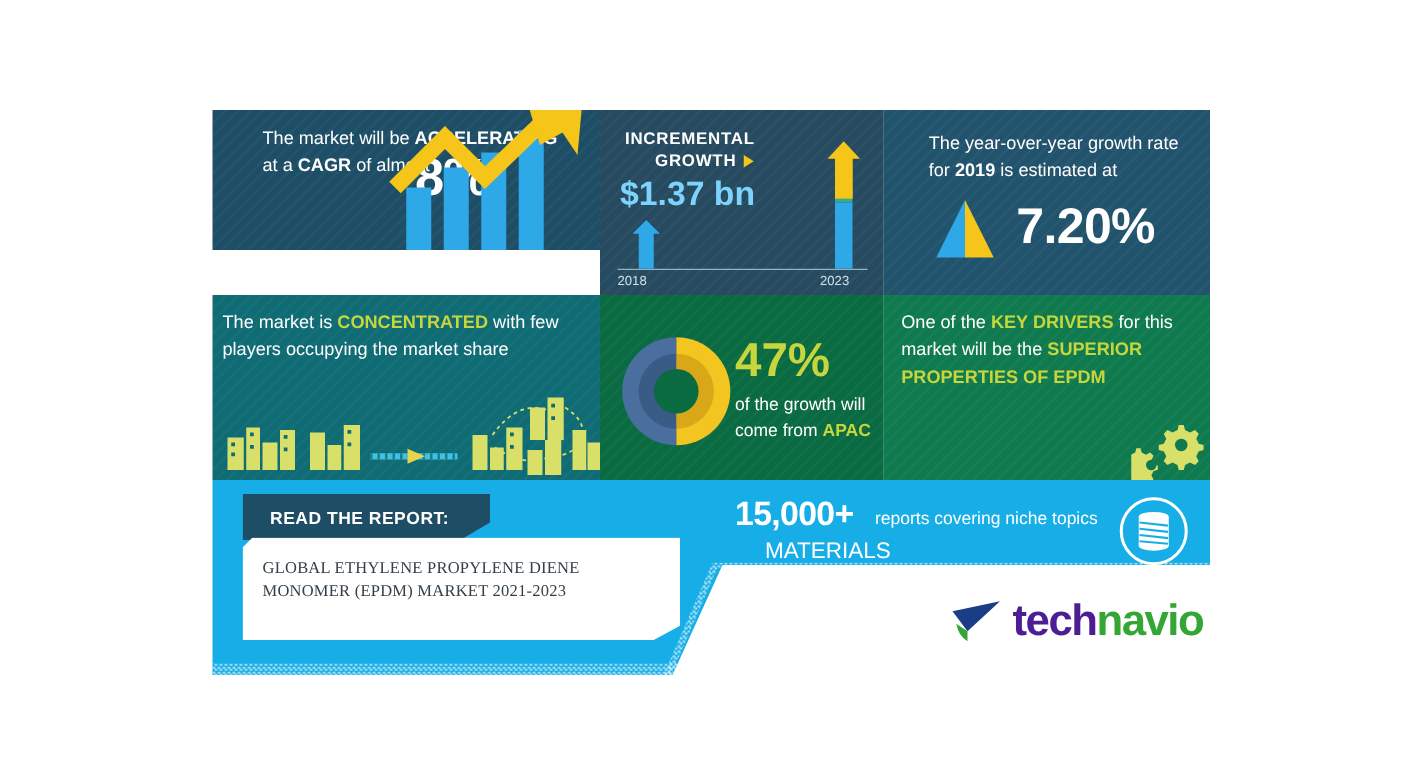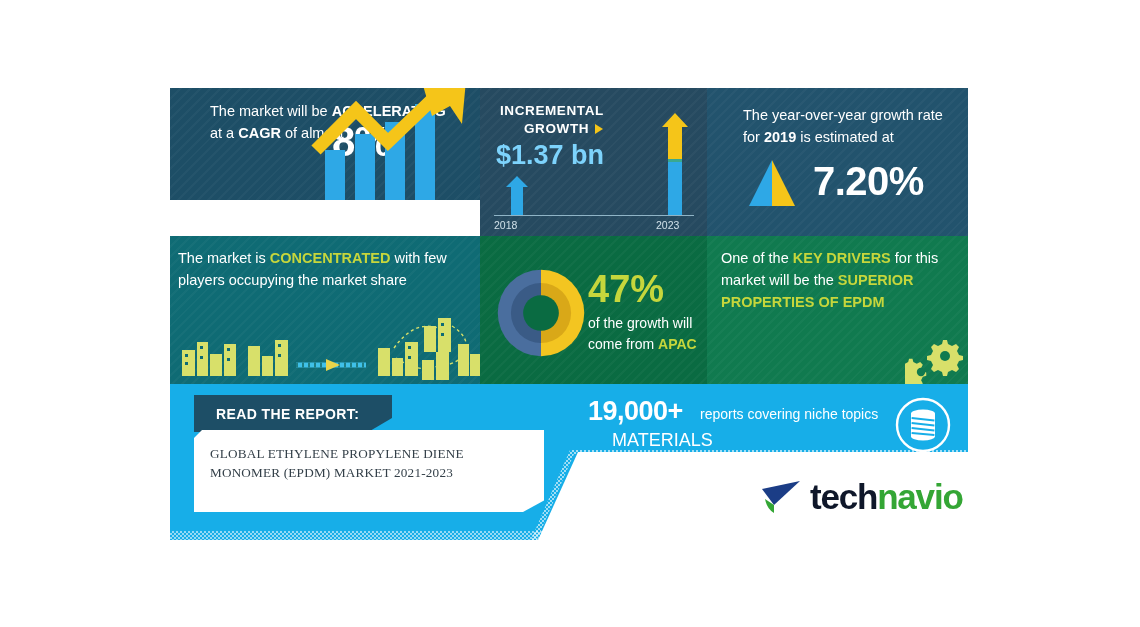--- a/index.html
+++ b/index.html
@@ -103,21 +103,21 @@
   #db-icon{position:absolute;left:724px;top:12px;width:58px;height:58px;}
 
   #logo-plate{position:absolute;left:368px;top:68px;width:470px;height:88px;background:#ffffff;
     clip-path:polygon(40px 0,100% 0,100% 100%,0 100%);}
   #logo-plate-edge{position:absolute;left:360px;top:66px;width:480px;height:92px;
     clip-path:polygon(40px 0,100% 0,100% 4px,44px 4px,6px 92px,0 92px);
     background-image:repeating-conic-gradient(rgba(255,255,255,.6) 0% 25%, rgba(255,255,255,0) 0% 50%);
     background-size:4px 4px;}
   #logo-wrap{position:absolute;left:590px;top:88px;width:250px;height:50px;display:flex;align-items:center;gap:6px;}
   #logo-text{font-size:35px;font-weight:bold;letter-spacing:-1.2px;}
-  .lg-tech{color:#0f172a;}
+  .lg-tech{color:#4c1d95;}
   .lg-navio{color:#34a635;}
 </style>
 </head>
 <body>
 
 <div id="infographic">
 
   <div class="panel" id="p-cagr">
     <div class="stripes"></div>
 
@@ -269,21 +269,21 @@
 
   <div class="panel" id="p-bottom">
 
     <div id="read-banner">
       <div class="txt" id="read-label">READ THE REPORT:</div>
     </div>
 
     <div id="report-card"></div>
     <div id="report-title">GLOBAL ETHYLENE PROPYLENE DIENE MONOMER (EPDM) MARKET 2021-2023</div>
 
-    <div id="rep-count">19,000+</div>
+    <div id="rep-count">15,000+</div>
     <div id="rep-sub">reports covering niche topics</div>
     <div id="rep-mat">MATERIALS</div>
     <div id="rep-read">Read them at:</div>
     <a id="rep-url" href="#">www.technavio.com</a>
 
     <svg id="db-icon" viewBox="0 0 58 58">
       <circle cx="29" cy="29" r="26" fill="none" stroke="#ffffff" stroke-width="2.4"></circle>
       <g fill="#ffffff">
         <ellipse cx="29" cy="17.5" rx="12" ry="4"></ellipse>
         <rect x="17" y="17.5" width="24" height="23"></rect>

